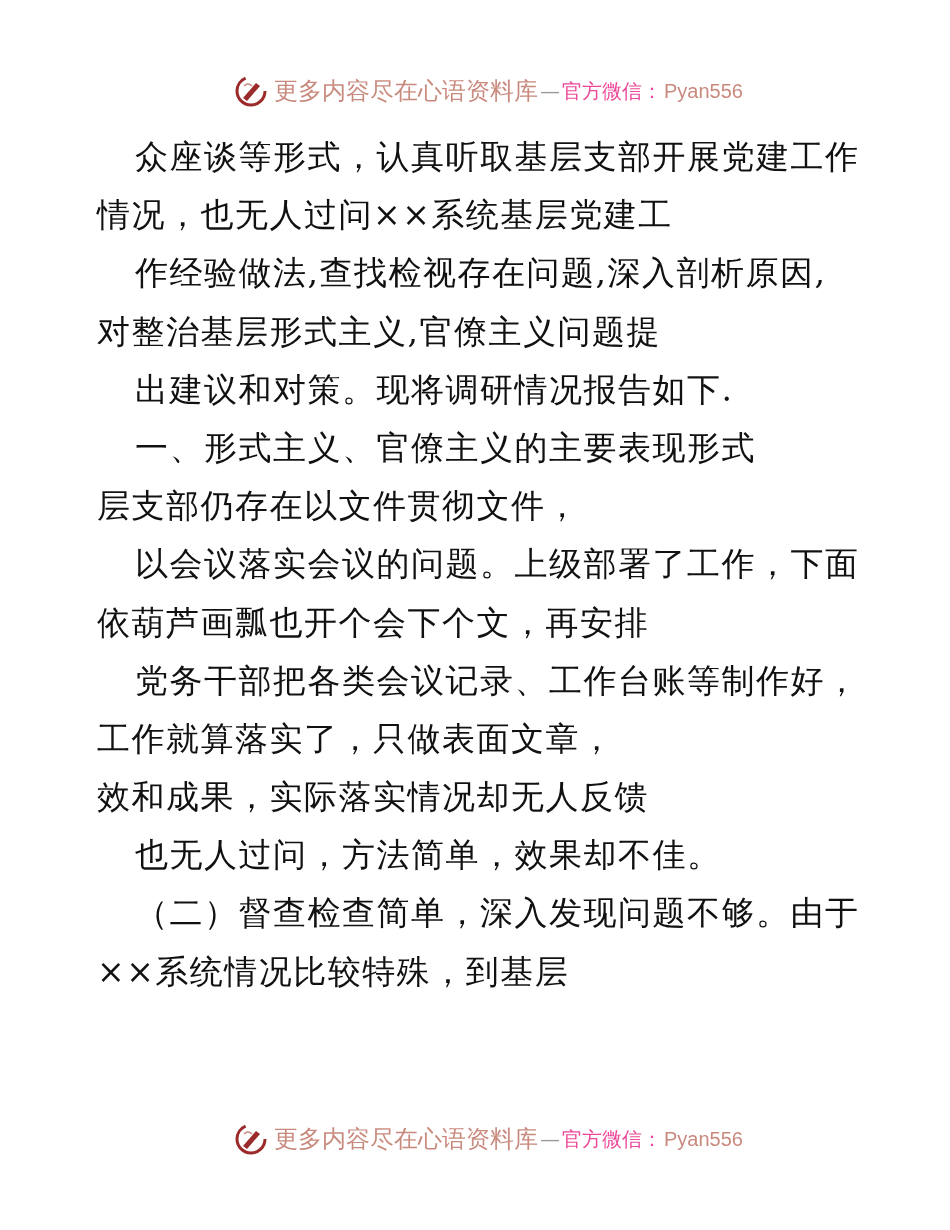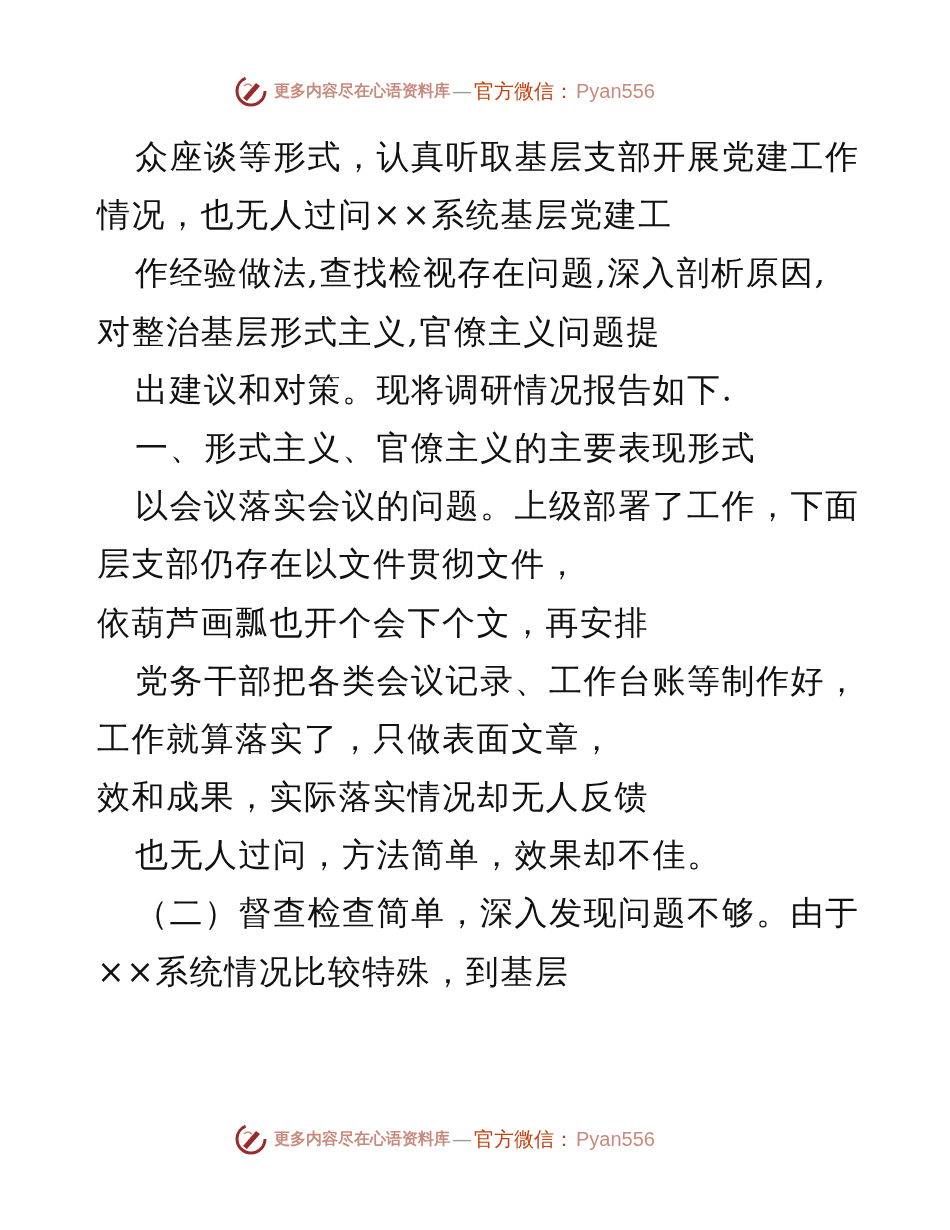--- a/index.html
+++ b/index.html
@@ -26,33 +26,32 @@
     .watermark.top { top: 72px; }
     .watermark.bottom { top: 1120px; }
     .logo {
       width: 34px;
       height: 34px;
       margin-right: 6px;
       flex: 0 0 auto;
     }
     .wm-site {
       color: #c98a7e;
-      font-size: 16px;
+      font-size: 24px;
       letter-spacing: 0px;
       font-family: "DejaVu Serif", serif;
-      font-weight: bold;
     }
     .wm-dash {
       color: #9a9a9a;
       font-size: 20px;
       margin: 0 2px;
       font-family: "DejaVu Sans", sans-serif;
     }
     .wm-label {
-      color: #c2410c;
+      color: #ec4899;
       font-size: 20px;
       font-family: "DejaVu Serif", serif;
     }
     .wm-id {
       color: #c98a7e;
       font-size: 20px;
       font-family: "Liberation Sans", sans-serif;
       margin-left: 2px;
     }
     .content {
@@ -87,22 +86,22 @@
   <span class="wm-id">Pyan556</span>
 </div>
 
 <div class="content">
   <div class="line indent">众座谈等形式，认真听取基层支部开展党建工作</div>
   <div class="line">情况，也无人过问××系统基层党建工</div>
   <div class="line indent">作经验做法,查找检视存在问题,深入剖析原因,</div>
   <div class="line">对整治基层形式主义,官僚主义问题提</div>
   <div class="line indent">出建议和对策。现将调研情况报告如下.</div>
   <div class="line indent">一、形式主义、官僚主义的主要表现形式</div>
+  <div class="line">层支部仍存在以文件贯彻文件，</div>
   <div class="line indent">以会议落实会议的问题。上级部署了工作，下面</div>
-  <div class="line">层支部仍存在以文件贯彻文件，</div>
   <div class="line">依葫芦画瓢也开个会下个文，再安排</div>
   <div class="line indent">党务干部把各类会议记录、工作台账等制作好，</div>
   <div class="line">工作就算落实了，只做表面文章，</div>
   <div class="line">效和成果，实际落实情况却无人反馈</div>
   <div class="line indent">也无人过问，方法简单，效果却不佳。</div>
   <div class="line indent">（二）督查检查简单，深入发现问题不够。由于</div>
   <div class="line">××系统情况比较特殊，到基层</div>
 </div>
 
 <div class="watermark bottom">

